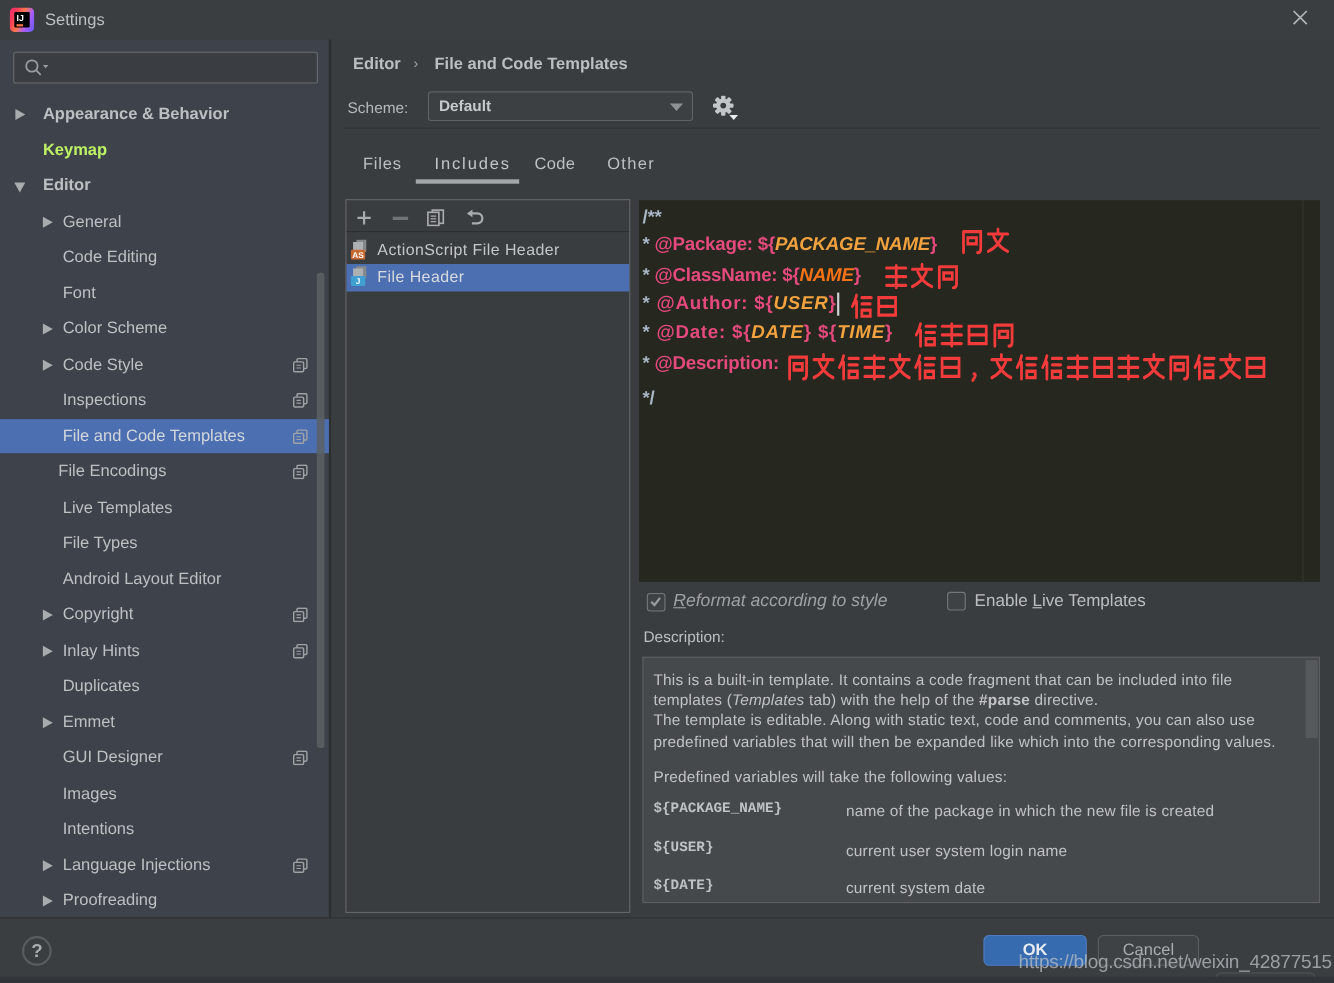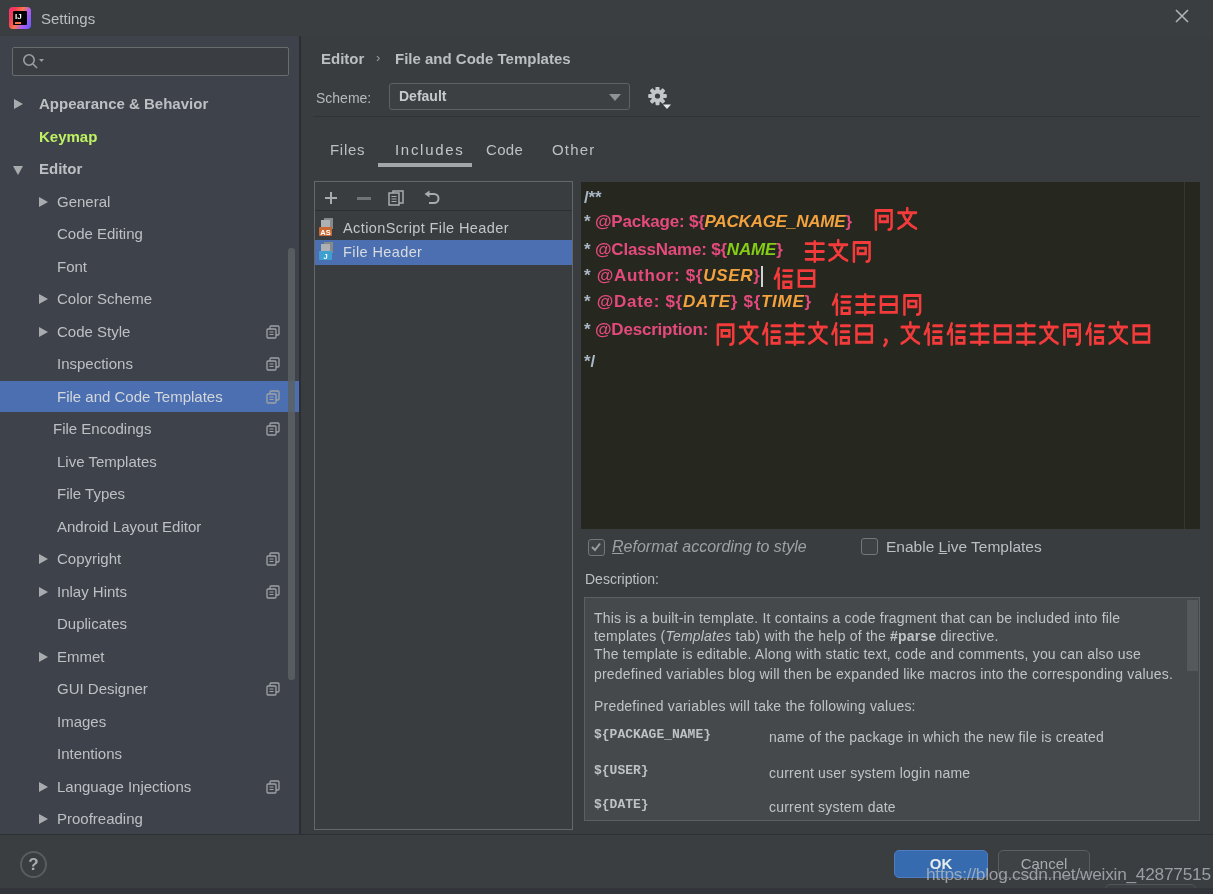--- a/index.html
+++ b/index.html
@@ -162,21 +162,21 @@
       <rect x="7" y="1" width="9" height="11" fill="#86898c"></rect>
       <rect x="4" y="3" width="9" height="11" fill="#aeb1b4"></rect>
       <rect x="2" y="10" width="13" height="9" rx="1" fill="#3f9fd0"></rect>
       <text x="8.5" y="17.5" font-size="7.5" font-weight="bold" fill="#fff" text-anchor="middle" font-family="Liberation Sans">J</text>
     </svg></div>
 <div class="t" style="left:343px;top:241px;font-size:14.5px;line-height:23px;letter-spacing:.4px;color:#d7dade;">File Header</div>
 <div style="left:581px;top:182px;width:619px;height:347px;background:#26271f;"></div>
 <div style="left:1184px;top:182px;width:1px;height:347px;background:#35382f;"></div>
 <div class="t" style="left:584px;top:184.5px;font-size:17px;font-weight:bold;line-height:26.5px;letter-spacing:-0.2px;color:#a9b7c6;"><span style="color:#a9b7c6">/**</span></div>
 <div class="t" style="left:584px;top:208.5px;font-size:17px;font-weight:bold;line-height:26.5px;letter-spacing:-0.2px;color:#a9b7c6;">* <span style="color:#e44a7d">@Package: </span><span style="color:#e44a7d">${</span><span style="color:#f2a23e;font-style:italic">PACKAGE_NAME</span><span style="color:#e44a7d">}</span></div>
-<div class="t" style="left:584px;top:237px;font-size:17px;font-weight:bold;line-height:26.5px;letter-spacing:-0.2px;color:#a9b7c6;">* <span style="color:#e44a7d">@ClassName: </span><span style="color:#e44a7d">${</span><span style="color:#84cc16;font-style:italic">NAME</span><span style="color:#e44a7d">}</span></div>
+<div class="t" style="left:584px;top:237px;font-size:17px;font-weight:bold;line-height:26.5px;letter-spacing:-0.2px;color:#a9b7c6;">* <span style="color:#e44a7d">@ClassName: </span><span style="color:#e44a7d">${</span><span style="color:#f97316;font-style:italic">NAME</span><span style="color:#e44a7d">}</span></div>
 <div class="t" style="left:584px;top:263px;font-size:17px;font-weight:bold;line-height:26.5px;letter-spacing:-0.2px;color:#a9b7c6;letter-spacing:0.7px;">* <span style="color:#e44a7d">@Author: </span><span style="color:#e44a7d">${</span><span style="color:#f2a23e;font-style:italic">USER</span><span style="color:#e44a7d">}</span></div>
 <div class="t" style="left:584px;top:288.5px;font-size:17px;font-weight:bold;line-height:26.5px;letter-spacing:-0.2px;color:#a9b7c6;letter-spacing:0.7px;">* <span style="color:#e44a7d">@Date: </span><span style="color:#e44a7d">${</span><span style="color:#f2a23e;font-style:italic">DATE</span><span style="color:#e44a7d">}</span> <span style="color:#e44a7d">${</span><span style="color:#f2a23e;font-style:italic">TIME</span><span style="color:#e44a7d">}</span></div>
 <div class="t" style="left:584px;top:317px;font-size:17px;font-weight:bold;line-height:26.5px;letter-spacing:-0.2px;color:#a9b7c6;">* <span style="color:#e44a7d">@Description:</span></div>
 <div class="t" style="left:584px;top:349px;font-size:17px;font-weight:bold;line-height:26.5px;letter-spacing:-0.2px;color:#a9b7c6;"><span style="color:#a9b7c6">*/</span></div>
 <div style="left:761px;top:266px;width:2px;height:21px;background:#cdd2d6;"></div>
 <div style="left:872px;top:206px;">
     <svg width="47.0" height="27" style="display:block;overflow:visible">
       <g transform="translate(0.0,0) scale(0.9792,1.1250)">
         <path d="M4 4 V21 M4 4 H20 V18 C20 20 19 21 17 21 M8 9 H16 V14 H8 Z" fill="none" stroke="#f43b3b" stroke-width="2.55" stroke-linecap="round"></path>
       </g>
@@ -291,21 +291,21 @@
     </svg>
   </div>
 <div class="t" style="left:612px;top:538px;font-size:16px;font-style:italic;color:#9ea1a4;"><u>R</u>eformat according to style</div>
 <div style="left:861px;top:538px;width:17px;height:17px;border:1.5px solid #73767a;border-radius:3px;background:#3e4245;"></div>
 <div class="t" style="left:886px;top:538px;font-size:15.5px;color:#bcbfc2;">Enable <u>L</u>ive Templates</div>
 <div class="t" style="left:585px;top:571px;font-size:14px;color:#bdc0c3;">Description:</div>
 <div style="left:584px;top:597px;width:616px;height:224px;background:#46494b;border:1px solid #5d6063;"></div>
 <div class="t" style="left:594px;top:610px;font-size:14px;color:#c0c3c5;letter-spacing:.2px;">This is a built-in template. It contains a code fragment that can be included into file</div>
 <div class="t" style="left:594px;top:628px;font-size:14px;color:#c0c3c5;letter-spacing:.2px;">templates (<i>Templates</i> tab) with the help of the <b>#parse</b> directive.</div>
 <div class="t" style="left:594px;top:646px;font-size:14px;color:#c0c3c5;letter-spacing:.2px;">The template is editable. Along with static text, code and comments, you can also use</div>
-<div class="t" style="left:594px;top:666px;font-size:14px;color:#c0c3c5;letter-spacing:.2px;">predefined variables blog will then be expanded like macros into the corresponding values.</div>
+<div class="t" style="left:594px;top:666px;font-size:14px;color:#c0c3c5;letter-spacing:.2px;">predefined variables that will then be expanded like which into the corresponding values.</div>
 <div class="t" style="left:594px;top:698px;font-size:14px;color:#c0c3c5;letter-spacing:.2px;">Predefined variables will take the following values:</div>
 <div class="t" style="left:594px;top:727px;font-family:'Liberation Mono',monospace;font-size:13px;font-weight:bold;color:#bfc2c4;letter-spacing:0;">${PACKAGE_NAME}</div>
 <div class="t" style="left:769px;top:729px;font-size:14px;color:#c0c3c5;letter-spacing:.2px;">name of the package in which the new file is created</div>
 <div class="t" style="left:594px;top:763px;font-family:'Liberation Mono',monospace;font-size:13px;font-weight:bold;color:#bfc2c4;letter-spacing:0;">${USER}</div>
 <div class="t" style="left:769px;top:765px;font-size:14px;color:#c0c3c5;letter-spacing:.2px;">current user system login name</div>
 <div class="t" style="left:594px;top:797px;font-family:'Liberation Mono',monospace;font-size:13px;font-weight:bold;color:#bfc2c4;letter-spacing:0;">${DATE}</div>
 <div class="t" style="left:769px;top:799px;font-size:14px;color:#c0c3c5;letter-spacing:.2px;">current system date</div>
 <div style="left:1187px;top:600px;width:11px;height:71px;background:#55595c;"></div>
 <div style="left:894px;top:850px;width:94px;background:#366bb0;border:1px solid #4f7cc1;color:#e8ecef;font-weight:bold;height:28px;border-radius:5px;font-size:15px;text-align:center;line-height:26px;">OK</div>
 <div style="left:998px;top:850px;width:92px;background:#3e4245;border:1px solid #5b5e61;color:#a9acaf;height:28px;border-radius:5px;font-size:15px;text-align:center;line-height:26px;">Cancel</div>

